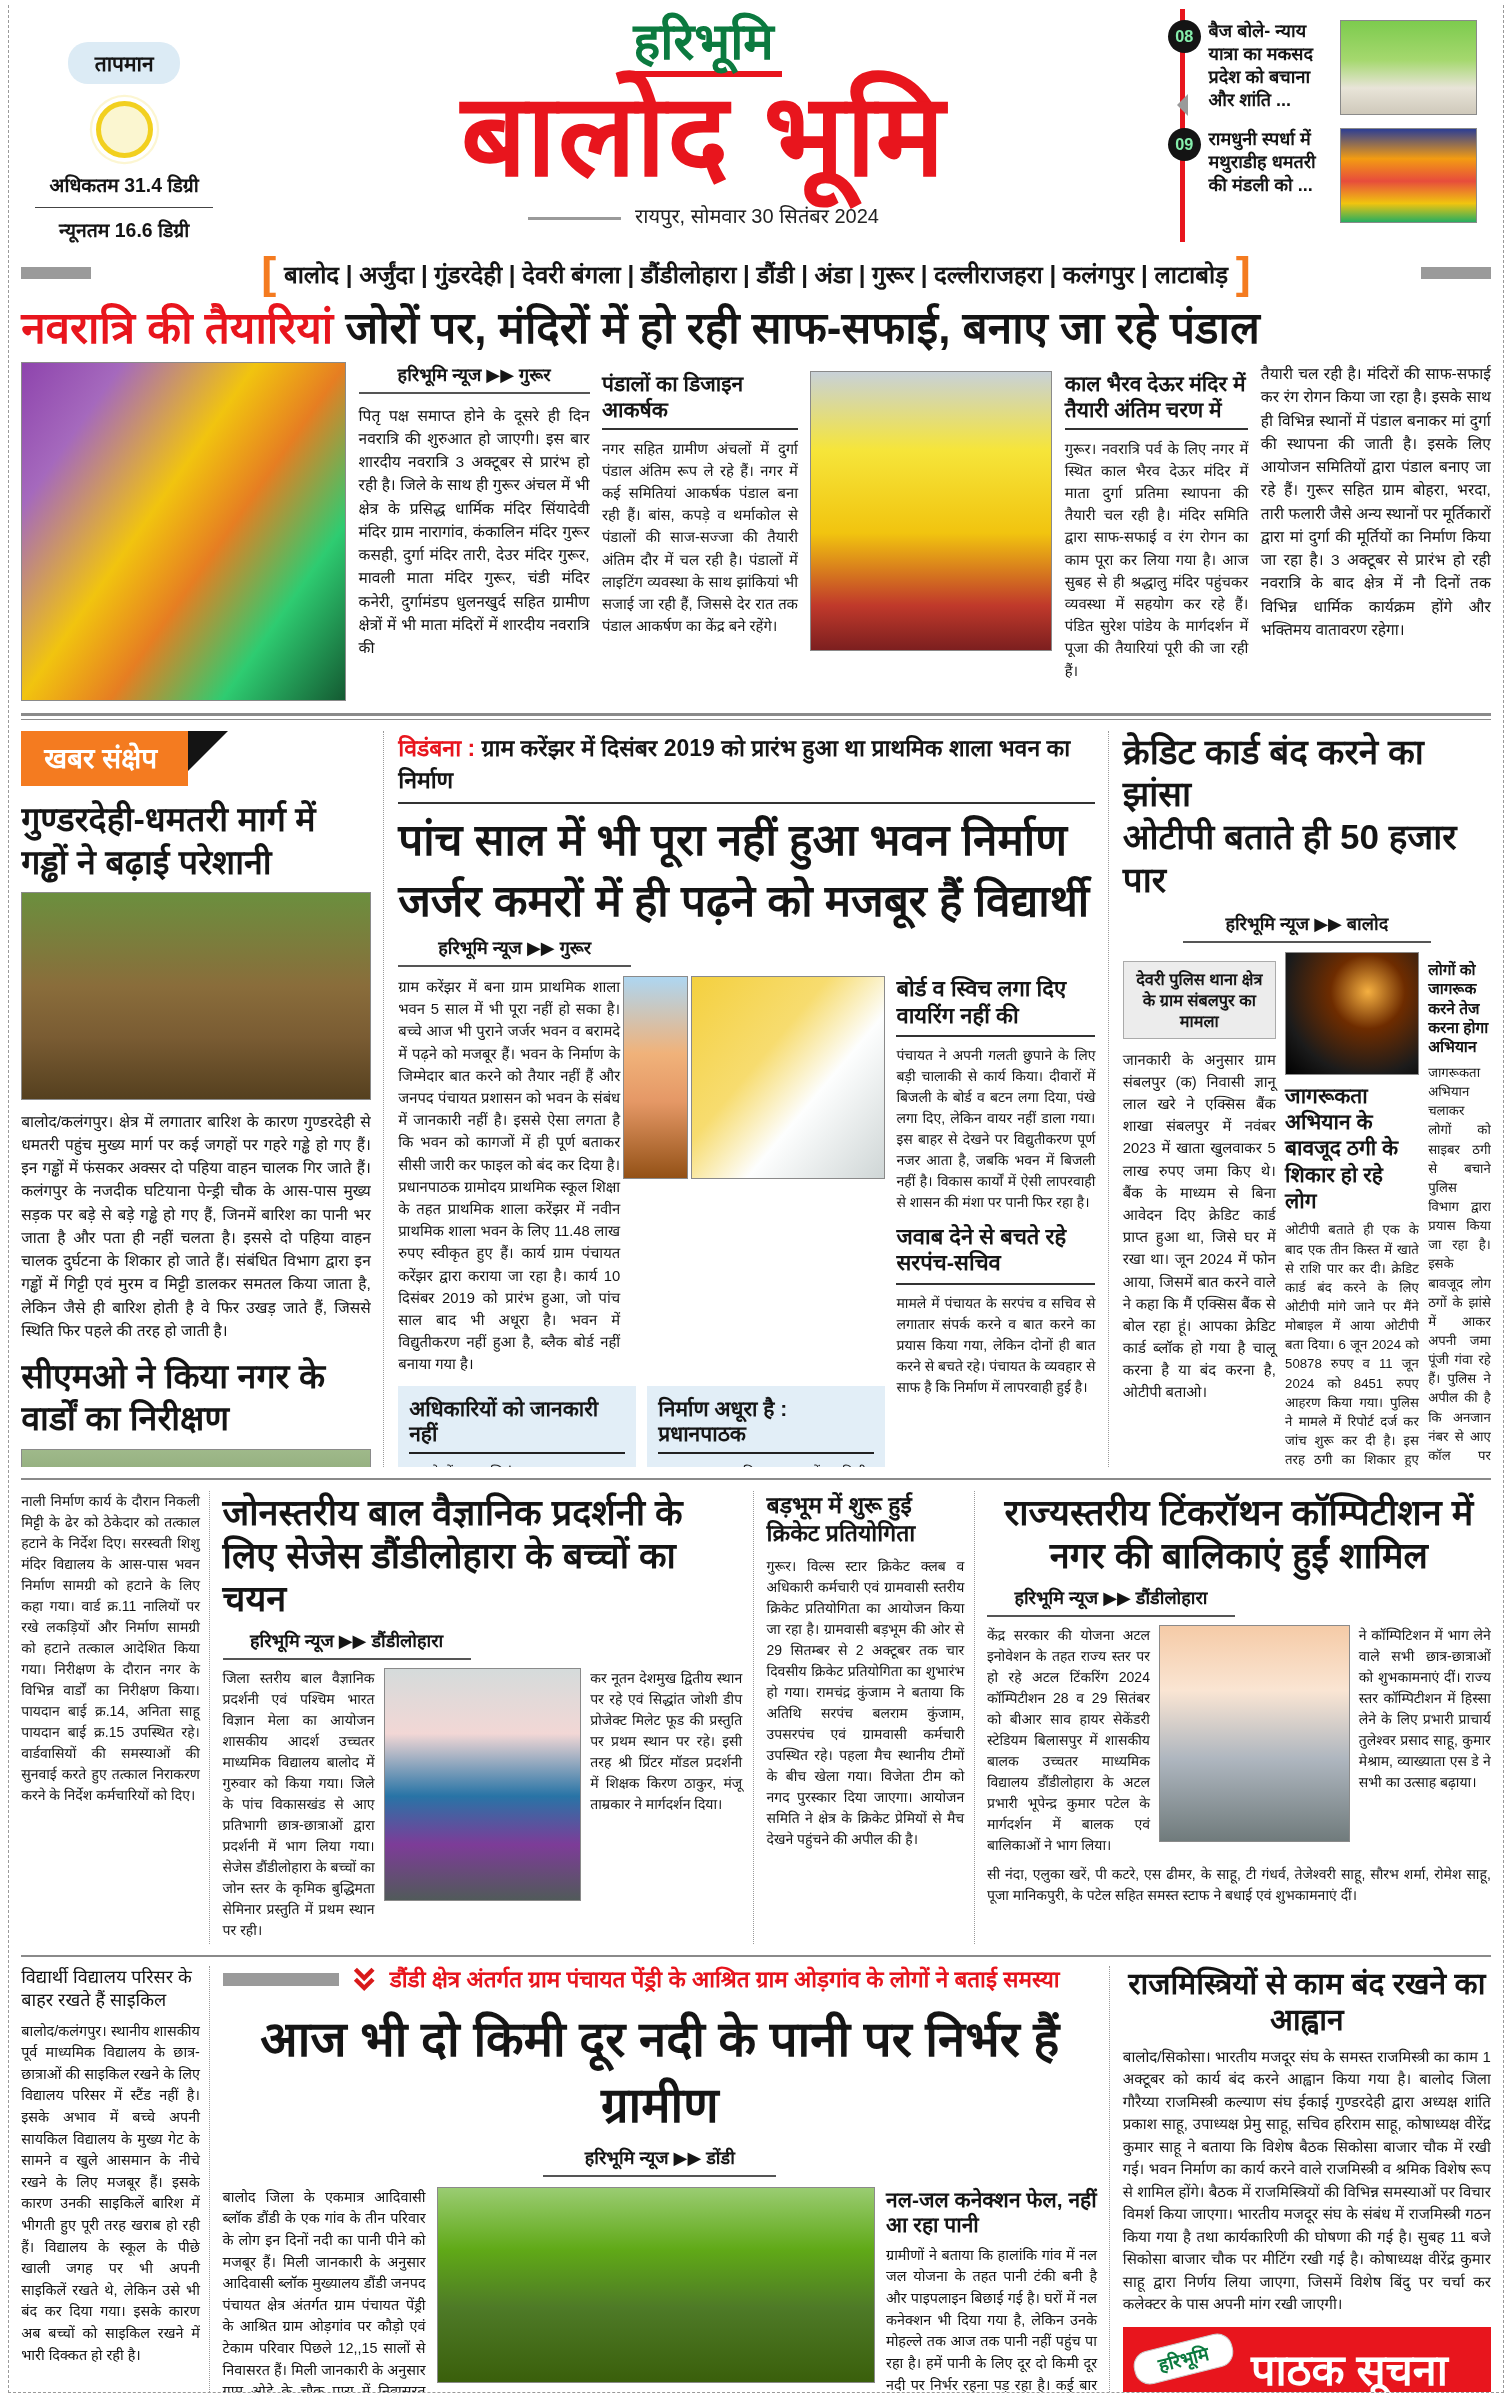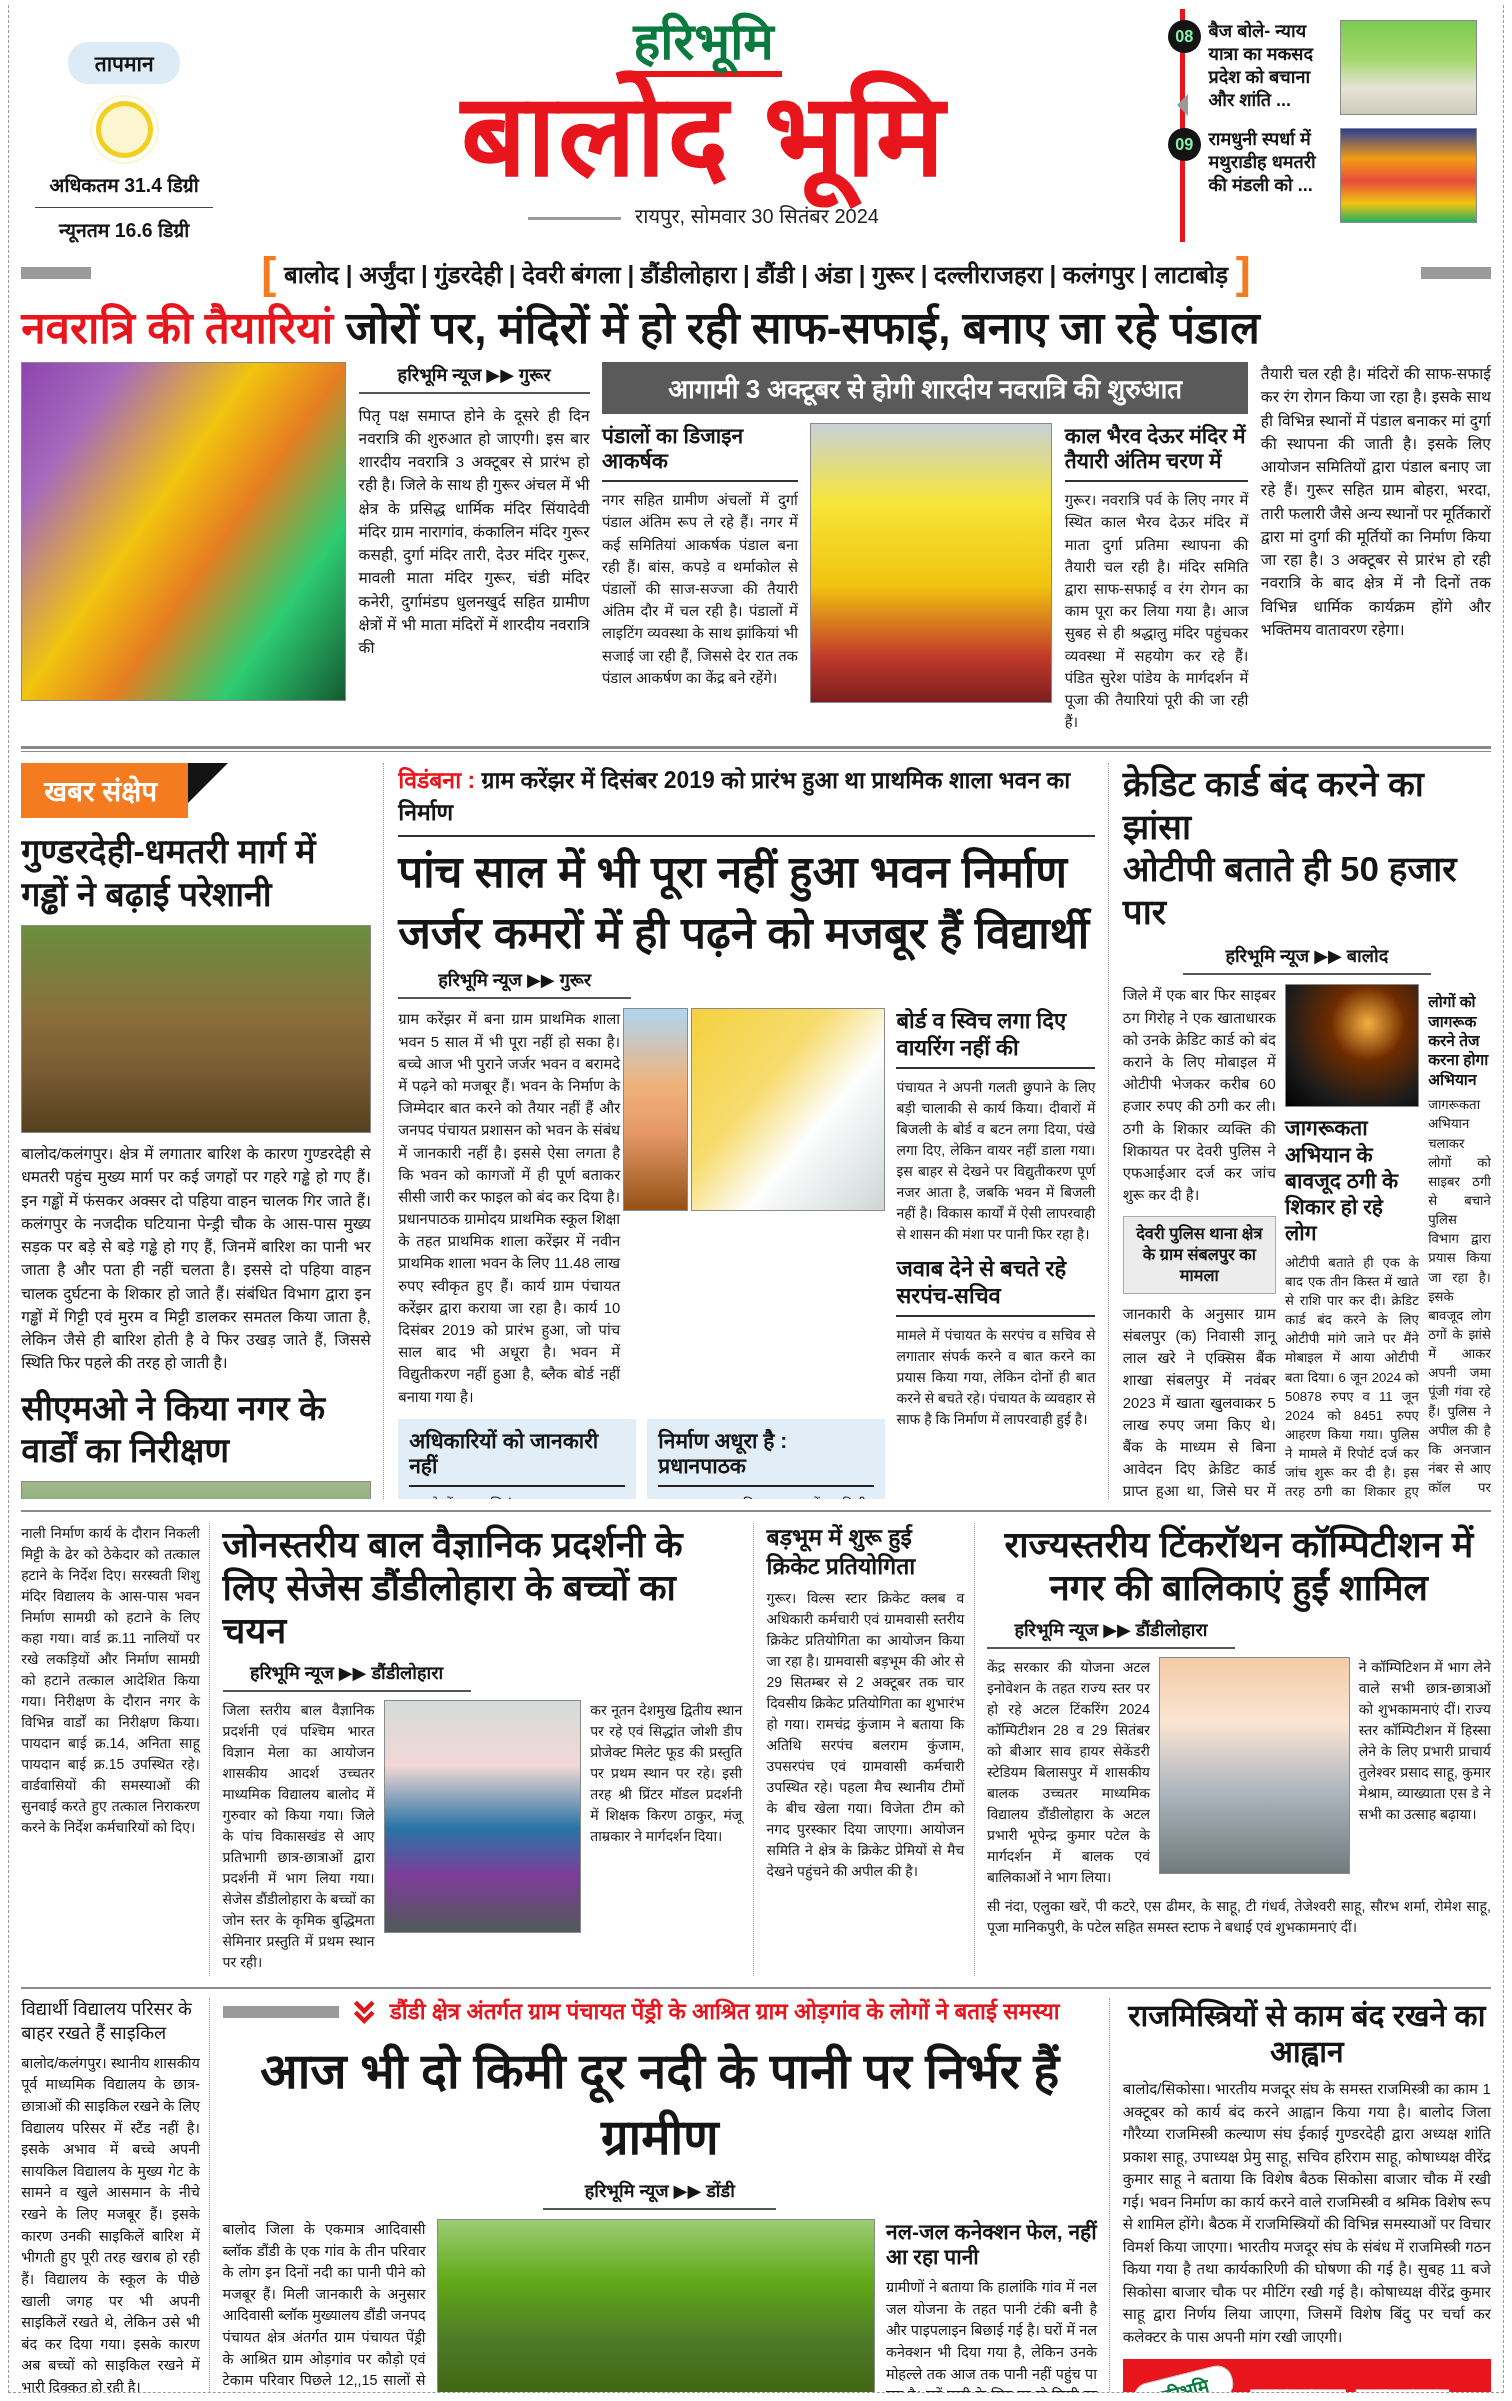--- a/index.html
+++ b/index.html
@@ -186,21 +186,20 @@
     <div class="lead-head">
       <span class="lead-kicker">नवरात्रि की तैयारियां</span><span>जोरों पर, मंदिरों में हो रही साफ-सफाई, बनाए जा रहे पंडाल</span>
     </div>
     <div class="lead-row">
       <div class="p-temple photo"></div>
       <div class="lead-col1">
         <div class="byline">हरिभूमि न्यूज ▶▶ गुरूर</div>
         <div class="body">पितृ पक्ष समाप्त होने के दूसरे ही दिन नवरात्रि की शुरुआत हो जाएगी। इस बार शारदीय नवरात्रि 3 अक्टूबर से प्रारंभ हो रही है। जिले के साथ ही गुरूर अंचल में भी क्षेत्र के प्रसिद्ध धार्मिक मंदिर सिंयादेवी मंदिर ग्राम नारागांव, कंकालिन मंदिर गुरूर कसही, दुर्गा मंदिर तारी, देउर मंदिर गुरूर, मावली माता मंदिर गुरूर, चंडी मंदिर कनेरी, दुर्गामंडप धुलनखुर्द सहित ग्रामीण क्षेत्रों में भी माता मंदिरों में शारदीय नवरात्रि की</div>
       </div>
       <div class="lead-center">
-        <div class="lead-strip">आगामी 3 अक्टूबर से होगी शारदीय नवरात्रि की शुरुआत</div>
         <div class="lead-center-row">
           <div class="lead-sub">
             <div class="subhead">पंडालों का डिजाइन आकर्षक</div>
             <div class="body" style="font-size:14.8px">नगर सहित ग्रामीण अंचलों में दुर्गा पंडाल अंतिम रूप ले रहे हैं। नगर में कई समितियां आकर्षक पंडाल बना रही हैं। बांस, कपड़े व थर्माकोल से पंडालों की साज-सज्जा की तैयारी अंतिम दौर में चल रही है। पंडालों में लाइटिंग व्यवस्था के साथ झांकियां भी सजाई जा रही हैं, जिससे देर रात तक पंडाल आकर्षण का केंद्र बने रहेंगे।</div>
           </div>
           <div class="p-pandal photo"></div>
           <div class="lead-sub" style="flex:1;width:auto">
             <div class="subhead">काल भैरव देऊर मंदिर में तैयारी अंतिम चरण में</div>
             <div class="body" style="font-size:14.8px">गुरूर। नवरात्रि पर्व के लिए नगर में स्थित काल भैरव देऊर मंदिर में माता दुर्गा प्रतिमा स्थापना की तैयारी चल रही है। मंदिर समिति द्वारा साफ-सफाई व रंग रोगन का काम पूरा कर लिया गया है। आज सुबह से ही श्रद्धालु मंदिर पहुंचकर व्यवस्था में सहयोग कर रहे हैं। पंडित सुरेश पांडेय के मार्गदर्शन में पूजा की तैयारियां पूरी की जा रही हैं।</div>
           </div>
@@ -261,21 +260,20 @@
         </div>
       </div>
     </div>
 
     <div class="fraud">
       <div class="fraud-h">क्रेडिट कार्ड बंद करने का झांसा</div>
       <div class="fraud-h">ओटीपी बताते ही 50 हजार पार</div>
       <div class="byline fraud-byline">हरिभूमि न्यूज ▶▶ बालोद</div>
       <div class="fraud-row">
         <div class="fraud-colL">
-          <div class="body" style="font-size:14.8px">जिले में एक बार फिर साइबर ठग गिरोह ने एक खाताधारक को उनके क्रेडिट कार्ड को बंद कराने के लिए मोबाइल में ओटीपी भेजकर करीब 60 हजार रुपए की ठगी कर ली। ठगी के शिकार व्यक्ति की शिकायत पर देवरी पुलिस ने एफआईआर दर्ज कर जांच शुरू कर दी है।</div>
           <div class="fraud-box">देवरी पुलिस थाना क्षेत्र के ग्राम संबलपुर का मामला</div>
           <div class="body" style="font-size:14.8px;margin-top:9.3px">जानकारी के अनुसार ग्राम संबलपुर (क) निवासी ज्ञानू लाल खरे ने एक्सिस बैंक शाखा संबलपुर में नवंबर 2023 में खाता खुलवाकर 5 लाख रुपए जमा किए थे। बैंक के माध्यम से बिना आवेदन दिए क्रेडिट कार्ड प्राप्त हुआ था, जिसे घर में रखा था। जून 2024 में फोन आया, जिसमें बात करने वाले ने कहा कि मैं एक्सिस बैंक से बोल रहा हूं। आपका क्रेडिट कार्ड ब्लॉक हो गया है चालू करना है या बंद करना है, ओटीपी बताओ।</div>
         </div>
         <div class="fraud-colM">
           <div class="p-hacker photo"></div>
           <div class="fraud-sub">जागरूकता अभियान के बावजूद ठगी के शिकार हो रहे लोग</div>
           <div class="small-body">ओटीपी बताते ही एक के बाद एक तीन किस्त में खाते से राशि पार कर दी। क्रेडिट कार्ड बंद करने के लिए ओटीपी मांगे जाने पर मैंने मोबाइल में आया ओटीपी बता दिया। 6 जून 2024 को 50878 रुपए व 11 जून 2024 को 8451 रुपए आहरण किया गया। पुलिस ने मामले में रिपोर्ट दर्ज कर जांच शुरू कर दी है। इस तरह ठगी का शिकार हुए व्यक्ति के नाम पर धारा 420 के तहत मामला दर्ज कर जांच में जुट गई है।</div>
         </div>
         <div class="fraud-thin">
           <div class="fraud-sub">लोगों को जागरूक करने तेज करना होगा अभियान</div>

